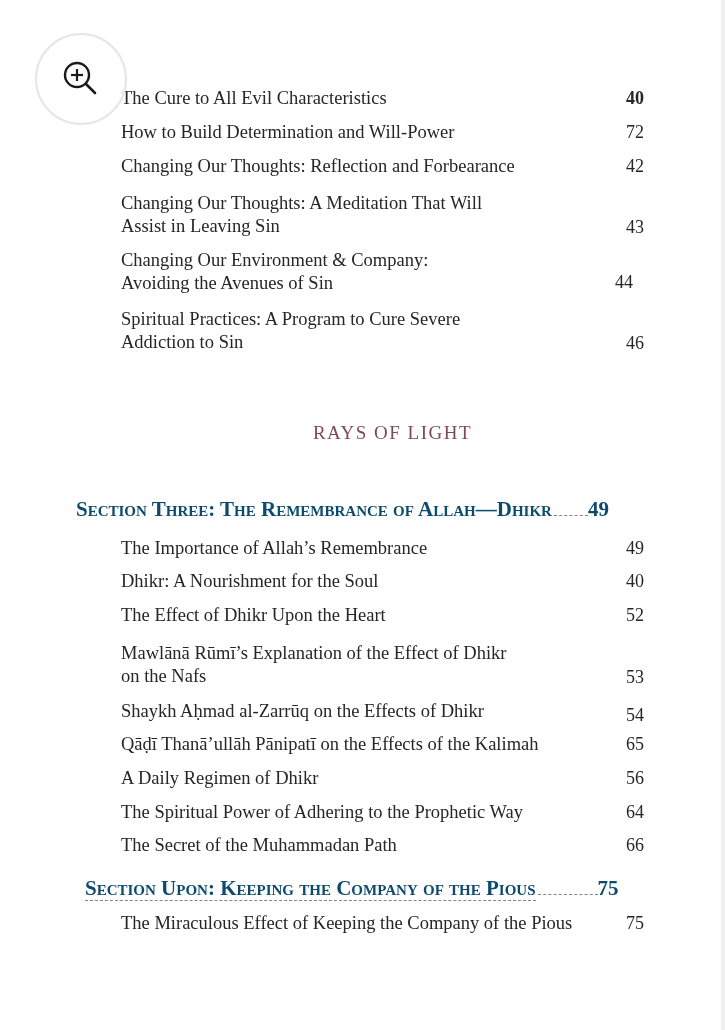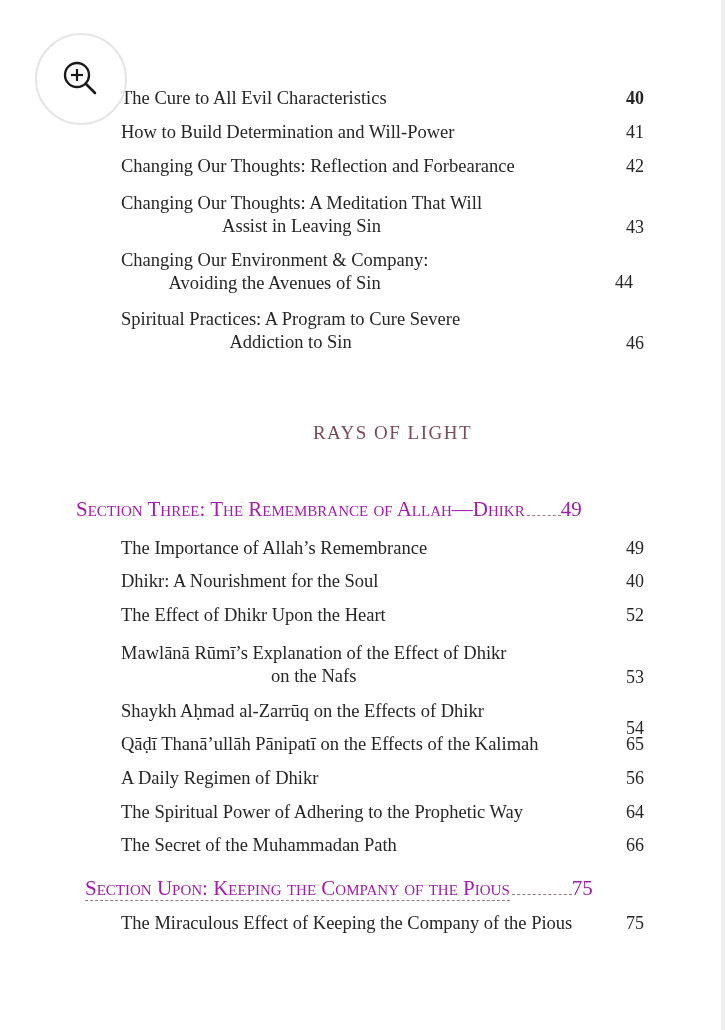--- a/index.html
+++ b/index.html
@@ -45,21 +45,20 @@
       position: absolute;
       font-size: 18.5px;
       line-height: 23px;
       color: #262626;
     }
     .toc-entry .title {
       position: absolute;
       left: 0;
       top: 0;
       white-space: pre-line;
-      text-align: center;
     }
     .toc-entry .page {
       position: absolute;
       text-align: right;
       width: 40px;
       font-size: 18px;
     }
     .sub { left: 121px; width: 523px; }
     .sub .page { right: 0; }
 
@@ -73,24 +72,25 @@
       letter-spacing: 1.5px;
       color: #7d4a57;
       font-variant: small-caps;
       padding-left: 30px;
     }
     .heading span { font-variant: normal; text-transform: uppercase; font-size: 19px; }
 
     .section {
       position: absolute;
       font-variant: small-caps;
-      color: #a21caf;
+      color: #0c4a6e;
       font-size: 21px;
       line-height: 26px;
       white-space: nowrap;
+      font-weight: bold;
     }
     .section .sec-title { position: relative; }
     .section .sec-dots {
       display: inline-block;
       vertical-align: baseline;
       border-bottom: 1px dashed #9d7a83;
       height: 1px;
       margin-left: 2px;
     }
     .section .sec-page {
@@ -114,21 +114,21 @@
     <line x1="25" y1="25" x2="34" y2="34" stroke="#1a1a1a" stroke-width="2.6" stroke-linecap="round"></line>
   </svg>
 </div>
 
 <div class="toc-entry sub" style="top:87px;">
   <span class="title">The Cure to All Evil Characteristics</span>
   <span class="page" style="top:0;font-weight:bold;">40</span>
 </div>
 <div class="toc-entry sub" style="top:121px;">
   <span class="title">How to Build Determination and Will-Power</span>
-  <span class="page" style="top:0;">41</span>
+  <span class="page" style="top:0;">72</span>
 </div>
 <div class="toc-entry sub" style="top:155px;">
   <span class="title">Changing Our Thoughts: Reflection and Forbearance</span>
   <span class="page" style="top:0;">42</span>
 </div>
 <div class="toc-entry sub" style="top:192px;">
   <span class="title">Changing Our Thoughts: A Meditation That Will
 Assist in Leaving Sin</span>
   <span class="page" style="top:24px;">43</span>
 </div>
@@ -163,21 +163,21 @@
   <span class="title">The Effect of Dhikr Upon the Heart</span>
   <span class="page" style="top:0;">52</span>
 </div>
 <div class="toc-entry sub" style="top:642px;">
   <span class="title">Mawlānā Rūmī’s Explanation of the Effect of Dhikr
 on the Nafs</span>
   <span class="page" style="top:24px;">53</span>
 </div>
 <div class="toc-entry sub" style="top:700px;">
   <span class="title">Shaykh Aḥmad al-Zarrūq on the Effects of Dhikr</span>
-  <span class="page" style="top:17px;">54</span>
+  <span class="page" style="top:4px;">54</span>
 </div>
 <div class="toc-entry sub" style="top:733px;">
   <span class="title">Qāḍī Thanā’ullāh Pānipatī on the Effects of the Kalimah</span>
   <span class="page" style="top:0;">65</span>
 </div>
 <div class="toc-entry sub" style="top:767px;">
   <span class="title">A Daily Regimen of Dhikr</span>
   <span class="page" style="top:0;">56</span>
 </div>
 <div class="toc-entry sub" style="top:801px;">

